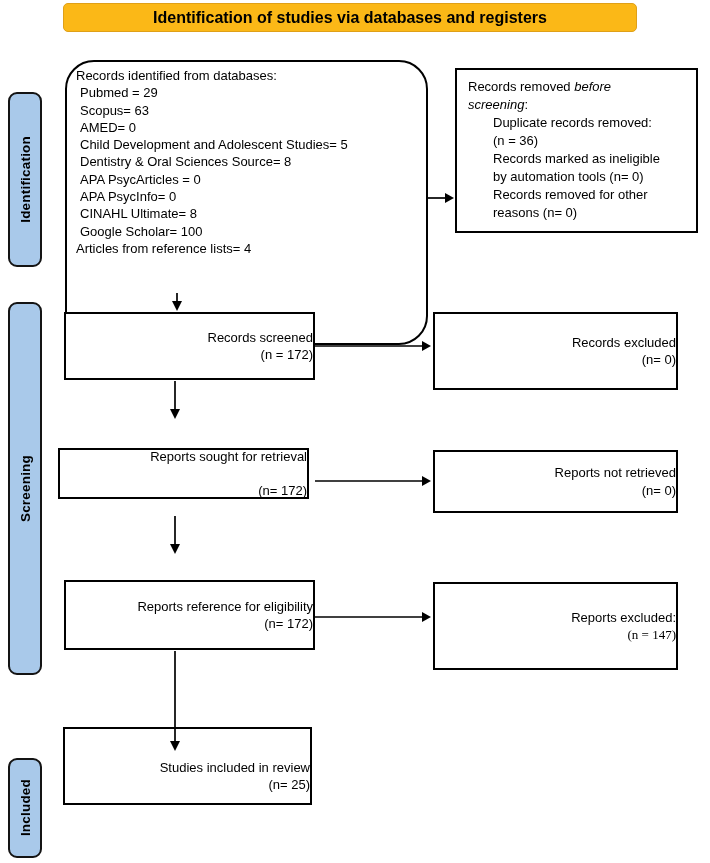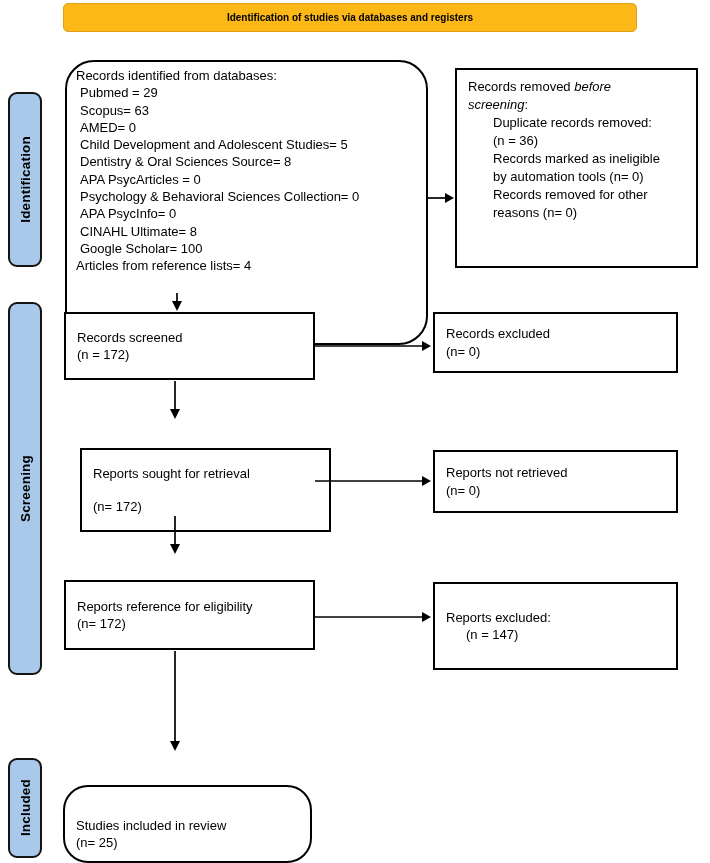--- a/index.html
+++ b/index.html
@@ -10,54 +10,54 @@
   }
   html,body{margin:0;padding:0;background:#ffffff;}
   .page{
     position:relative;width:710px;height:863px;background:#ffffff;
     font-family:"Liberation Sans",sans-serif;color:#000;overflow:hidden;
   }
   .banner{
     position:absolute;left:63px;top:3px;width:572px;height:27px;
     background:var(--banner-fill);border:1px solid var(--banner-border);
     border-radius:5px;display:flex;align-items:center;justify-content:center;
-    font-weight:bold;font-size:10px;
+    font-weight:bold;font-size:16px;
   }
   .stage{
     position:absolute;left:8px;width:34px;background:var(--stage-fill);
     border:2px solid #141414;border-radius:9px;
     display:flex;align-items:center;justify-content:center;box-sizing:border-box;
   }
   .stage span{
     writing-mode:vertical-rl;transform:rotate(180deg);
     font-weight:bold;font-size:13.5px;letter-spacing:.2px;white-space:nowrap;
   }
   #stage-identification{top:92px;height:175px;}
   #stage-screening{top:302px;height:373px;}
   #stage-included{top:758px;height:100px;}
 
   .box{
     position:absolute;border:2px solid var(--line);background:#fff;
     font-size:13px;line-height:17.3px;box-sizing:border-box;
   }
   #box-identified{left:65px;top:60px;width:363px;height:285px;padding:5px 4px 12px 9px;border-radius:29px;}
   #box-identified .ind{padding-left:4px;}
-  #box-removed{left:455px;top:68px;width:243px;height:200px;padding:8px 4px 0 11px;line-height:18px;}
+  #box-removed{left:455px;top:68px;width:243px;height:165px;padding:8px 4px 0 11px;line-height:18px;}
   #box-removed .sub{margin-left:25px;}
   .it{font-style:italic;}
 
-  .twoline{display:flex;flex-direction:column;justify-content:center;padding-left:11px;}
+  .twoline{display:flex;flex-direction:column;justify-content:center;padding-left:11px;align-items:flex-end;}
   #box-screened{left:64px;top:312px;width:251px;height:68px;}
-  #box-excluded{left:433px;top:312px;width:245px;height:61px;}
-  #box-sought{left:80px;top:448px;width:251px;height:84px;gap:16px;}
+  #box-excluded{left:433px;top:312px;width:245px;height:78px;}
+  #box-sought{left:58px;top:448px;width:251px;height:51px;gap:16px;}
   #box-notretrieved{left:433px;top:450px;width:245px;height:63px;}
   #box-assessed{left:64px;top:580px;width:251px;height:70px;}
   #box-reportsexcluded{left:433px;top:582px;width:245px;height:88px;}
-  #box-included{left:63px;top:785px;width:249px;height:78px;justify-content:flex-start;padding-top:30px;border-radius:25px;}
-  .indent2{padding-left:20px;}
+  #box-included{left:63px;top:727px;width:249px;height:78px;justify-content:flex-start;padding-top:30px;}
+  .indent2{padding-left:20px;font-family:Liberation Serif, serif;}
 
   .arrows{position:absolute;left:0;top:0;pointer-events:none;}
   .arrows line{stroke:var(--line);stroke-width:1.7px;}
   .arrows polygon{fill:var(--line);}
 </style>
 </head>
 <body>
 
 <div class="page">
 
@@ -76,21 +76,20 @@
   </div>
 
   <div class="box" id="box-identified">
     <div>Records identified from databases:</div>
     <div class="ind">Pubmed = 29</div>
     <div class="ind">Scopus= 63</div>
     <div class="ind">AMED= 0</div>
     <div class="ind">Child Development and Adolescent Studies= 5</div>
     <div class="ind">Dentistry &amp; Oral Sciences Source= 8</div>
     <div class="ind">APA PsycArticles = 0</div>
-    <div class="ind">Psychology &amp; Behavioral Sciences Collection= 0</div>
     <div class="ind">APA PsycInfo= 0</div>
     <div class="ind">CINAHL Ultimate= 8</div>
     <div class="ind">Google Scholar= 100</div>
     <div>Articles from reference lists= 4</div>
   </div>
 
   <div class="box" id="box-removed">
     <div><span>Records removed </span><span class="it">before</span></div>
     <div><span class="it">screening</span><span>:</span></div>
     <div class="sub">Duplicate records removed:</div>

